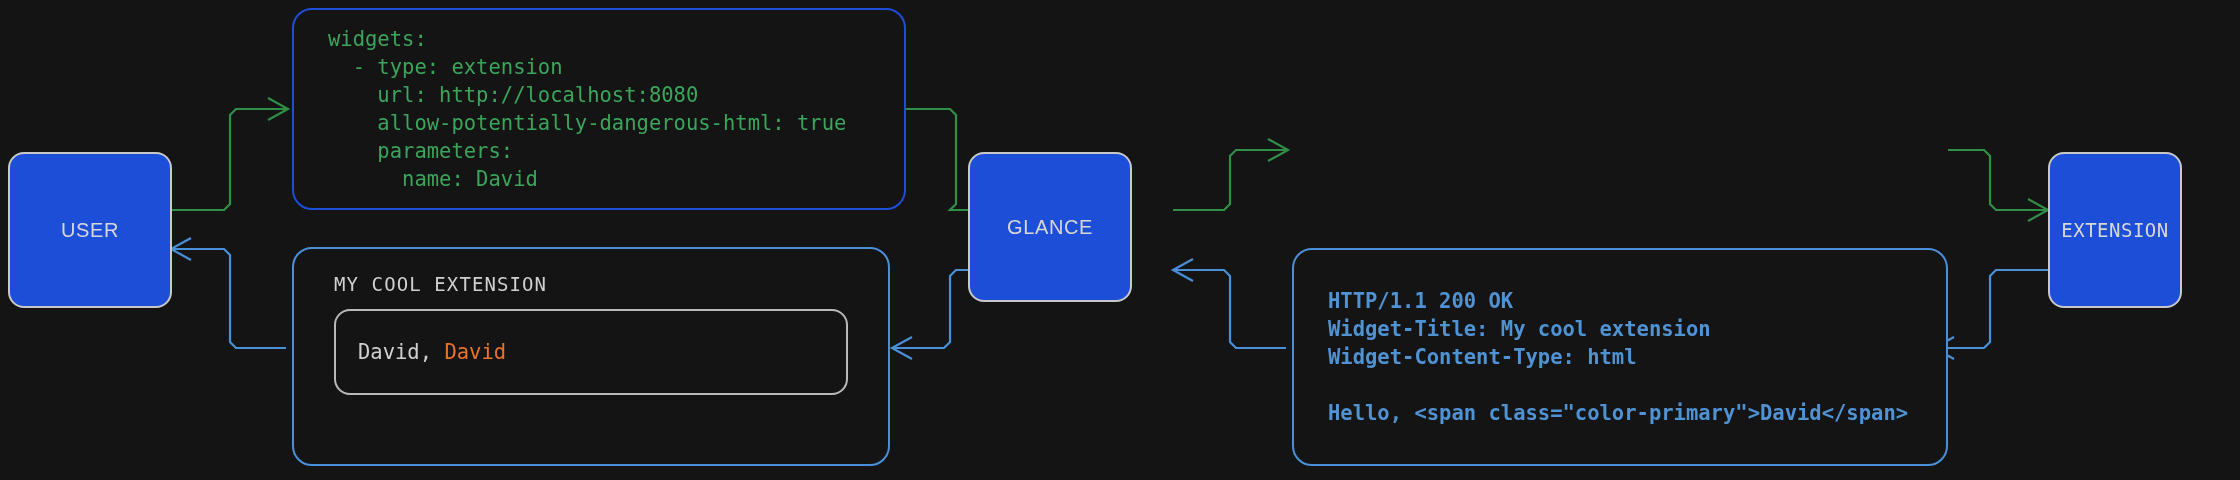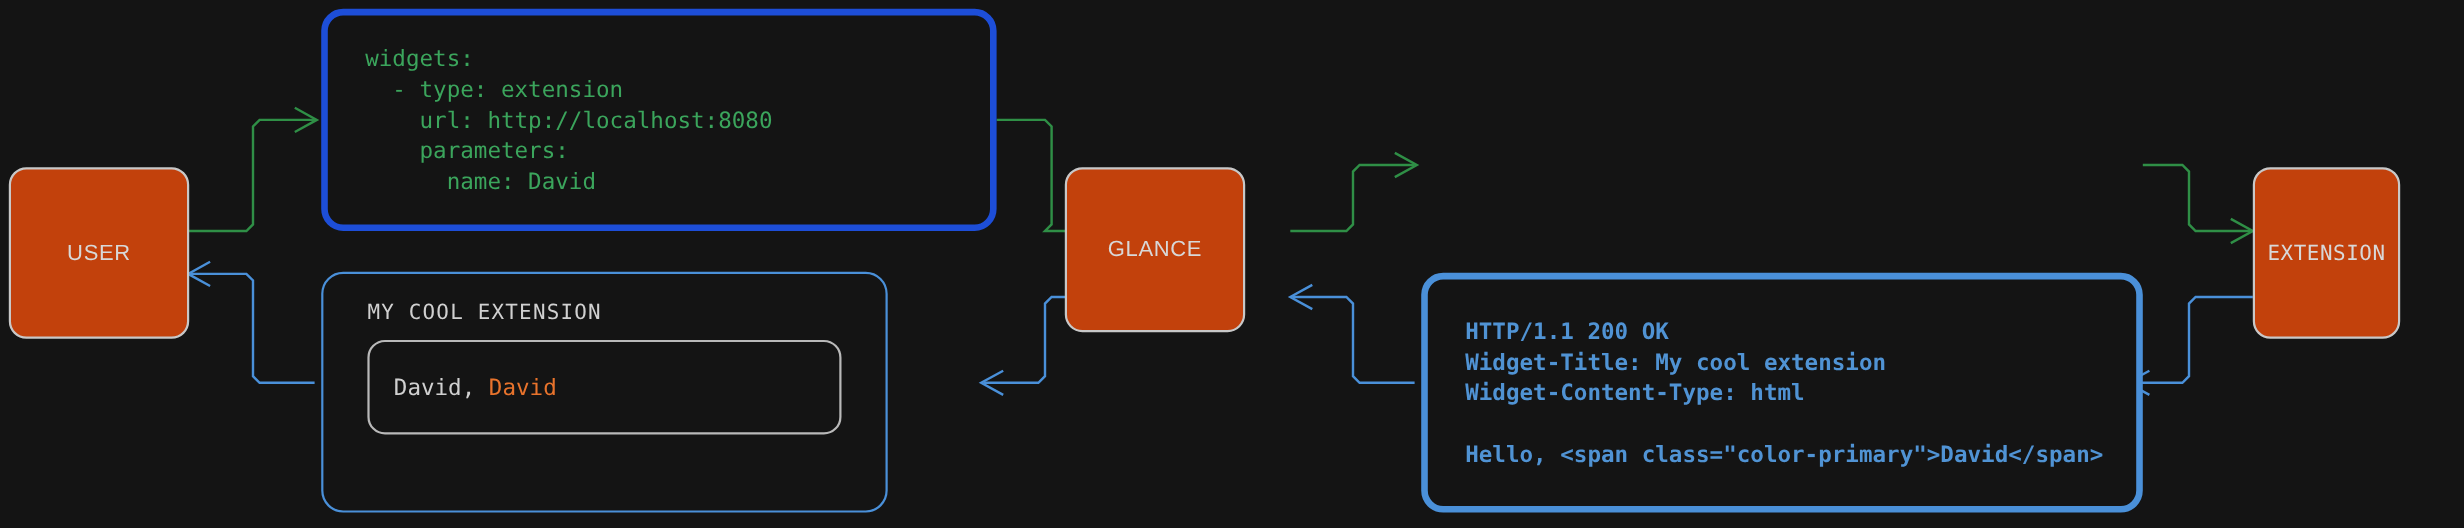--- a/index.html
+++ b/index.html
@@ -19,40 +19,40 @@
     position: absolute;
     left: 0; top: 0;
     width: 2240px; height: 480px;
     pointer-events: none;
   }
   .node {
     position: absolute;
     box-sizing: border-box;
     border: 2px solid #c8c8c8;
     border-radius: 16px;
-    background: #c2410c;
+    background: #1d4ed8;
     display: flex;
     align-items: center;
     justify-content: center;
   }
   .node-label {
     font-family: "Liberation Sans", sans-serif;
     font-size: 20px;
     color: #d8d8d8;
     letter-spacing: 0.6px;
   }
   .node-label.mono {
     font-family: "DejaVu Sans Mono", monospace;
     font-size: 19px;
     letter-spacing: 0.5px;
   }
   .codebox {
     position: absolute;
     box-sizing: border-box;
-    border: 6px solid #1d4ed8;
+    border: 2px solid #1d4ed8;
     border-radius: 20px;
     background: #141414;
     display: flex;
     flex-direction: column;
     justify-content: center;
     padding: 14px 34px;
   }
   .codebox.blue {
     border-color: #4a90d9;
     font-weight: bold;
@@ -146,34 +146,35 @@
   </div>
 
   <div class="node" style="left:2048px; top:152px; width:134px; height:156px;">
     <span class="node-label mono">EXTENSION</span>
   </div>
 
   <div class="codebox" style="left:292px; top:8px; width:614px; height:202px;">
     <div class="code-line">widgets:</div>
     <div class="code-line">  - type: extension</div>
     <div class="code-line">    url: http://localhost:8080</div>
+    <div class="code-line">    allow-potentially-dangerous-html: true</div>
     <div class="code-line">    parameters:</div>
     <div class="code-line">      name: David</div>
   </div>
 
 
   <div class="codebox blue" style="left:1292px; top:248px; width:656px; height:218px;">
     <div class="code-line blue">HTTP/1.1 200 OK</div>
     <div class="code-line blue">Widget-Title: My cool extension</div>
     <div class="code-line blue">Widget-Content-Type: html</div>
     <div class="code-line blue spacer"></div>
     <div class="code-line blue">Hello, &lt;span class="color-primary"&gt;David&lt;/span&gt;</div>
   </div>
 
-  <div class="widgetbox" style="left:292px; top:247px; width:515px; height:219px;">
+  <div class="widgetbox" style="left:292px; top:247px; width:598px; height:219px;">
     <div class="widget-title">MY COOL EXTENSION</div>
     <div class="widget-card">
       <span class="widget-card-text">David, </span>
         <span class="widget-card-text accent">David</span>
     </div>
   </div>
 
 </div>
 
 </body></html>

